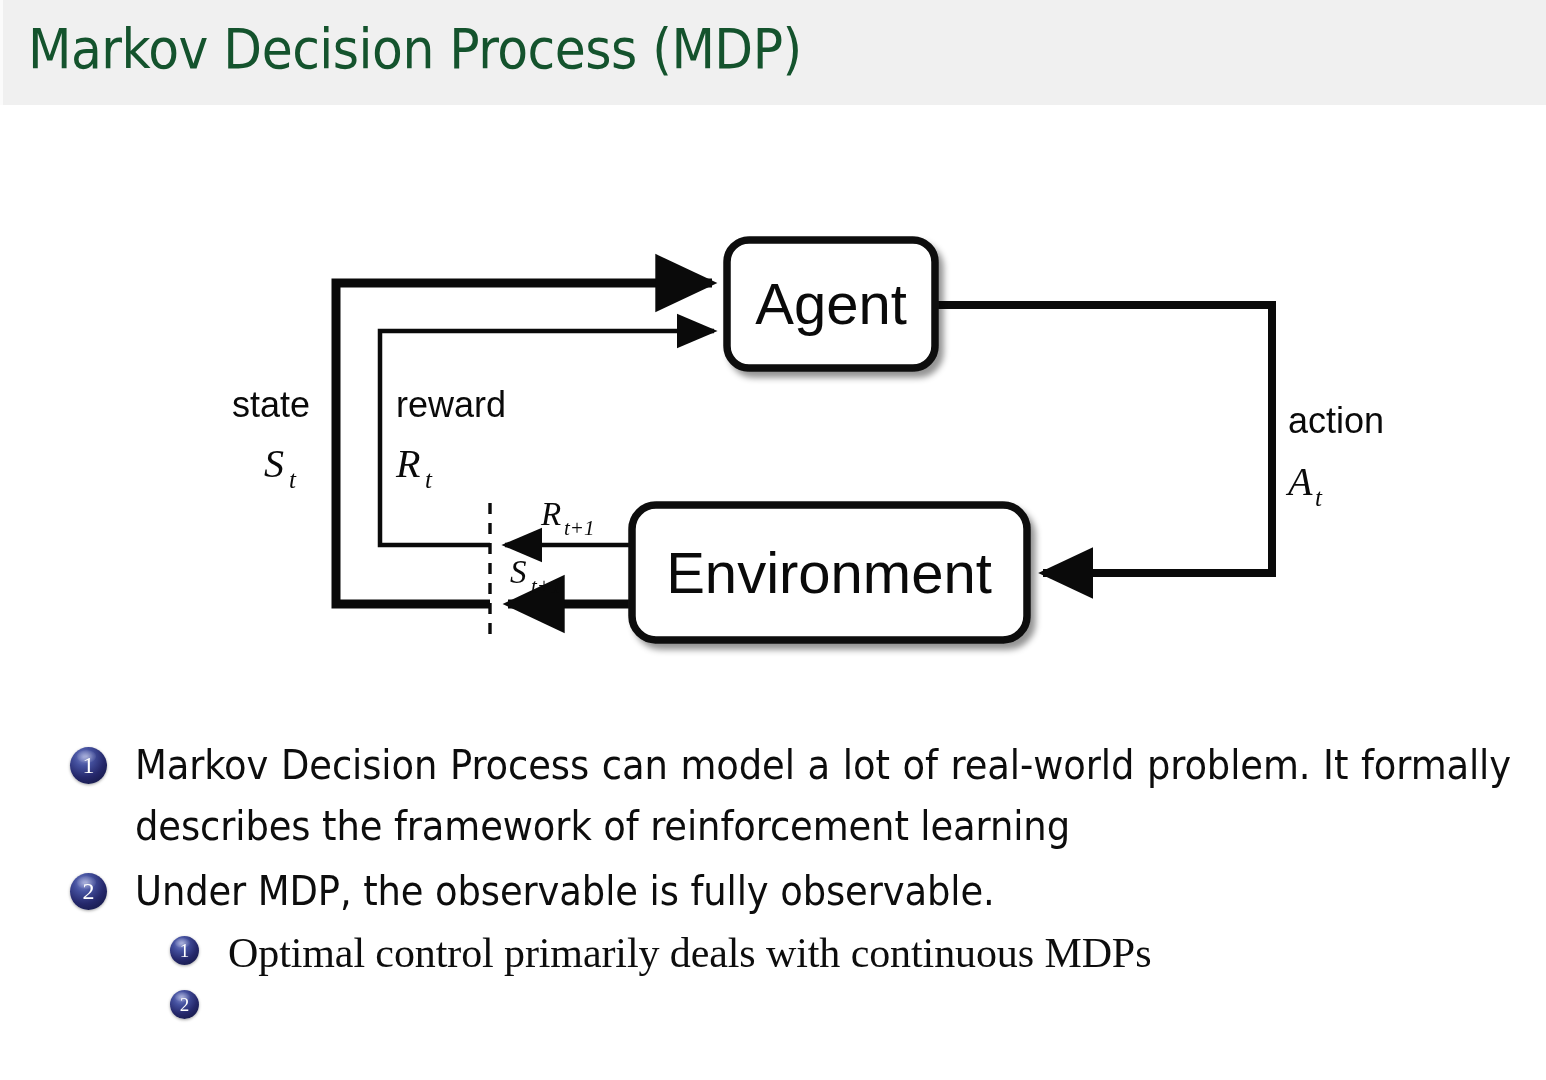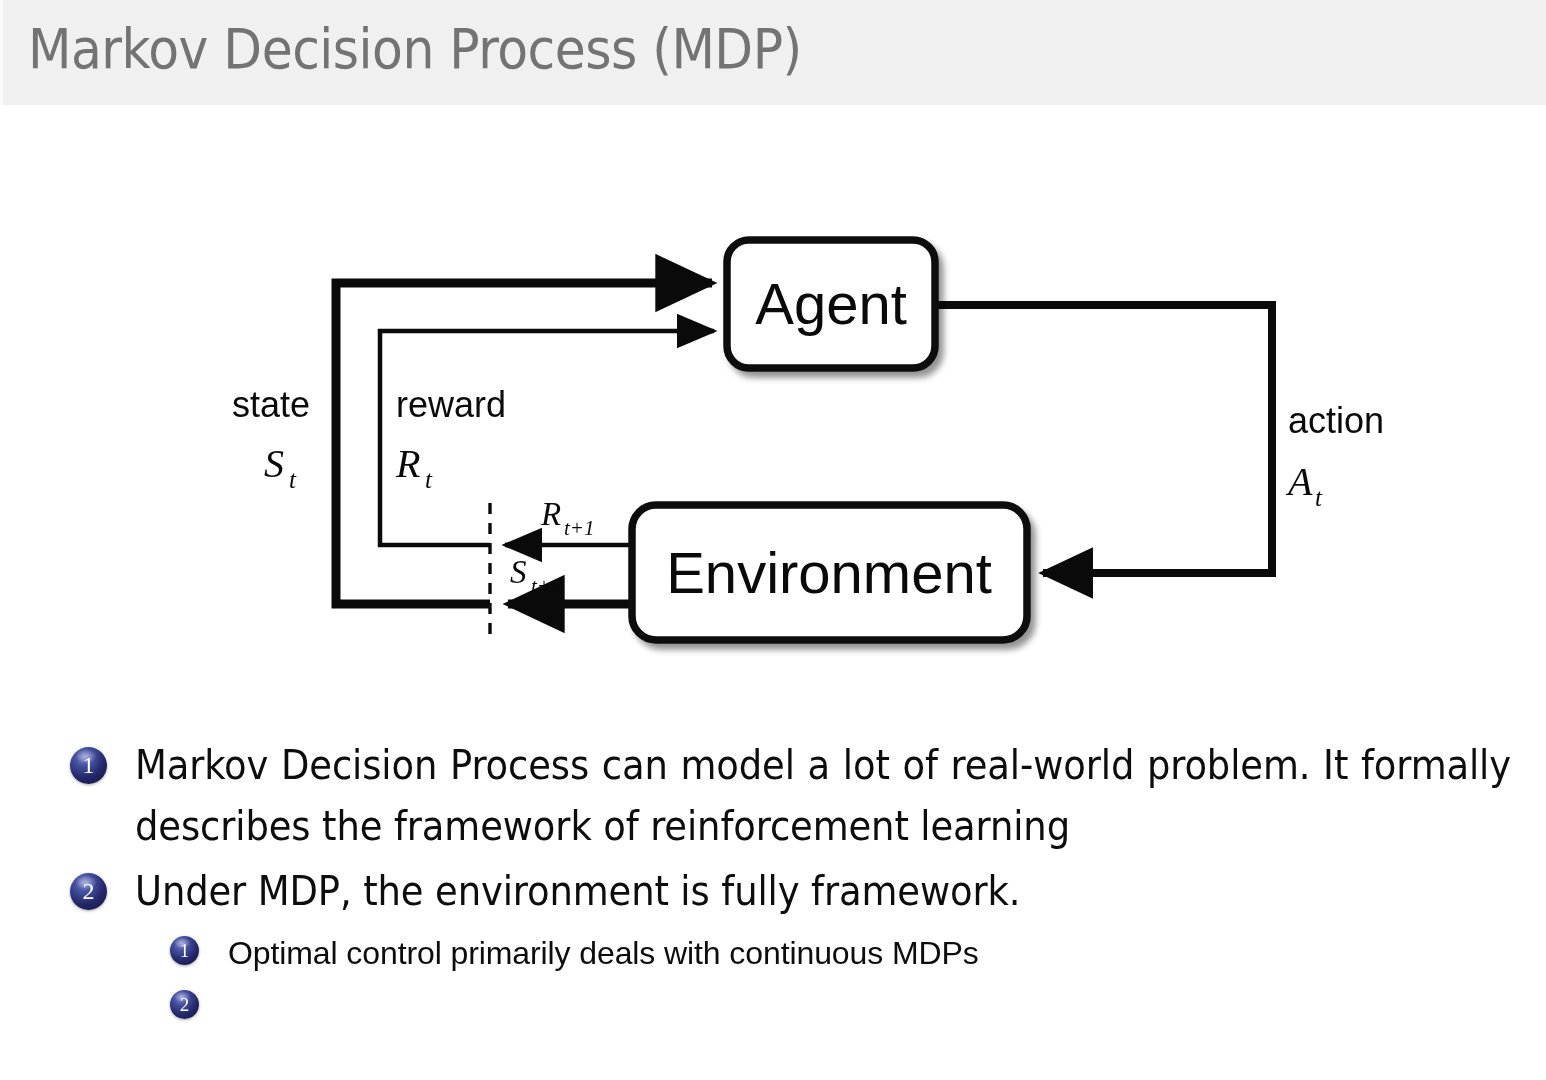--- a/index.html
+++ b/index.html
@@ -34,21 +34,21 @@
     background: #fbfbfb;
   }
   #slide-title {
     position: absolute;
     left: 28px;
     top: 16px;
     font-size: 56px;
     font-family: "DejaVu Sans Condensed", "Liberation Sans", sans-serif;
     font-weight: 400;
     letter-spacing: -0.5px;
-    color: #737373;
+    color: #14532d;
     white-space: nowrap;
   }
 
   
   #diagram {
     position: absolute;
     left: 0;
     top: 105px;
     width: 1400px;
     height: 600px;
@@ -152,22 +152,22 @@
     width: 29px;
     height: 29px;
     line-height: 29px;
     font-size: 19px;
   }
   .bullet-l2 {
     padding-left: 228px;
     margin-bottom: 0px;
   }
   .bullet-l2 .bullet-text {
-    font-family: Liberation Sans, sans-serif;
-    font-size: 32px;
+    font-family: Liberation Serif, serif;
+    font-size: 42px;
     line-height: 54px;
     color: #0d0d0d;
     white-space: nowrap;
     letter-spacing: -0.1px;
   }
 </style>
 </head>
 <body>
 
 <div id="header-band">
@@ -253,21 +253,21 @@
 
 <div id="bullet-list">
 
   <div class="bullet-row bullet-l1">
     <span class="badge badge-l1">1</span>
     <div class="bullet-text">Markov Decision Process can model a lot of real-world problem. It formally describes the framework of reinforcement learning</div>
   </div>
 
   <div class="bullet-row bullet-l1">
     <span class="badge badge-l1">2</span>
-    <div class="bullet-text nojustify">Under MDP, the environment is fully framework.</div>
+    <div class="bullet-text nojustify">Under MDP, the observable is fully observable.</div>
   </div>
 
   <div class="bullet-row bullet-l2">
     <span class="badge badge-l2">1</span>
     <div class="bullet-text">Optimal control primarily deals with continuous MDPs</div>
   </div>
 
   <div class="bullet-row bullet-l2">
     <span class="badge badge-l2">2</span>
   </div>

